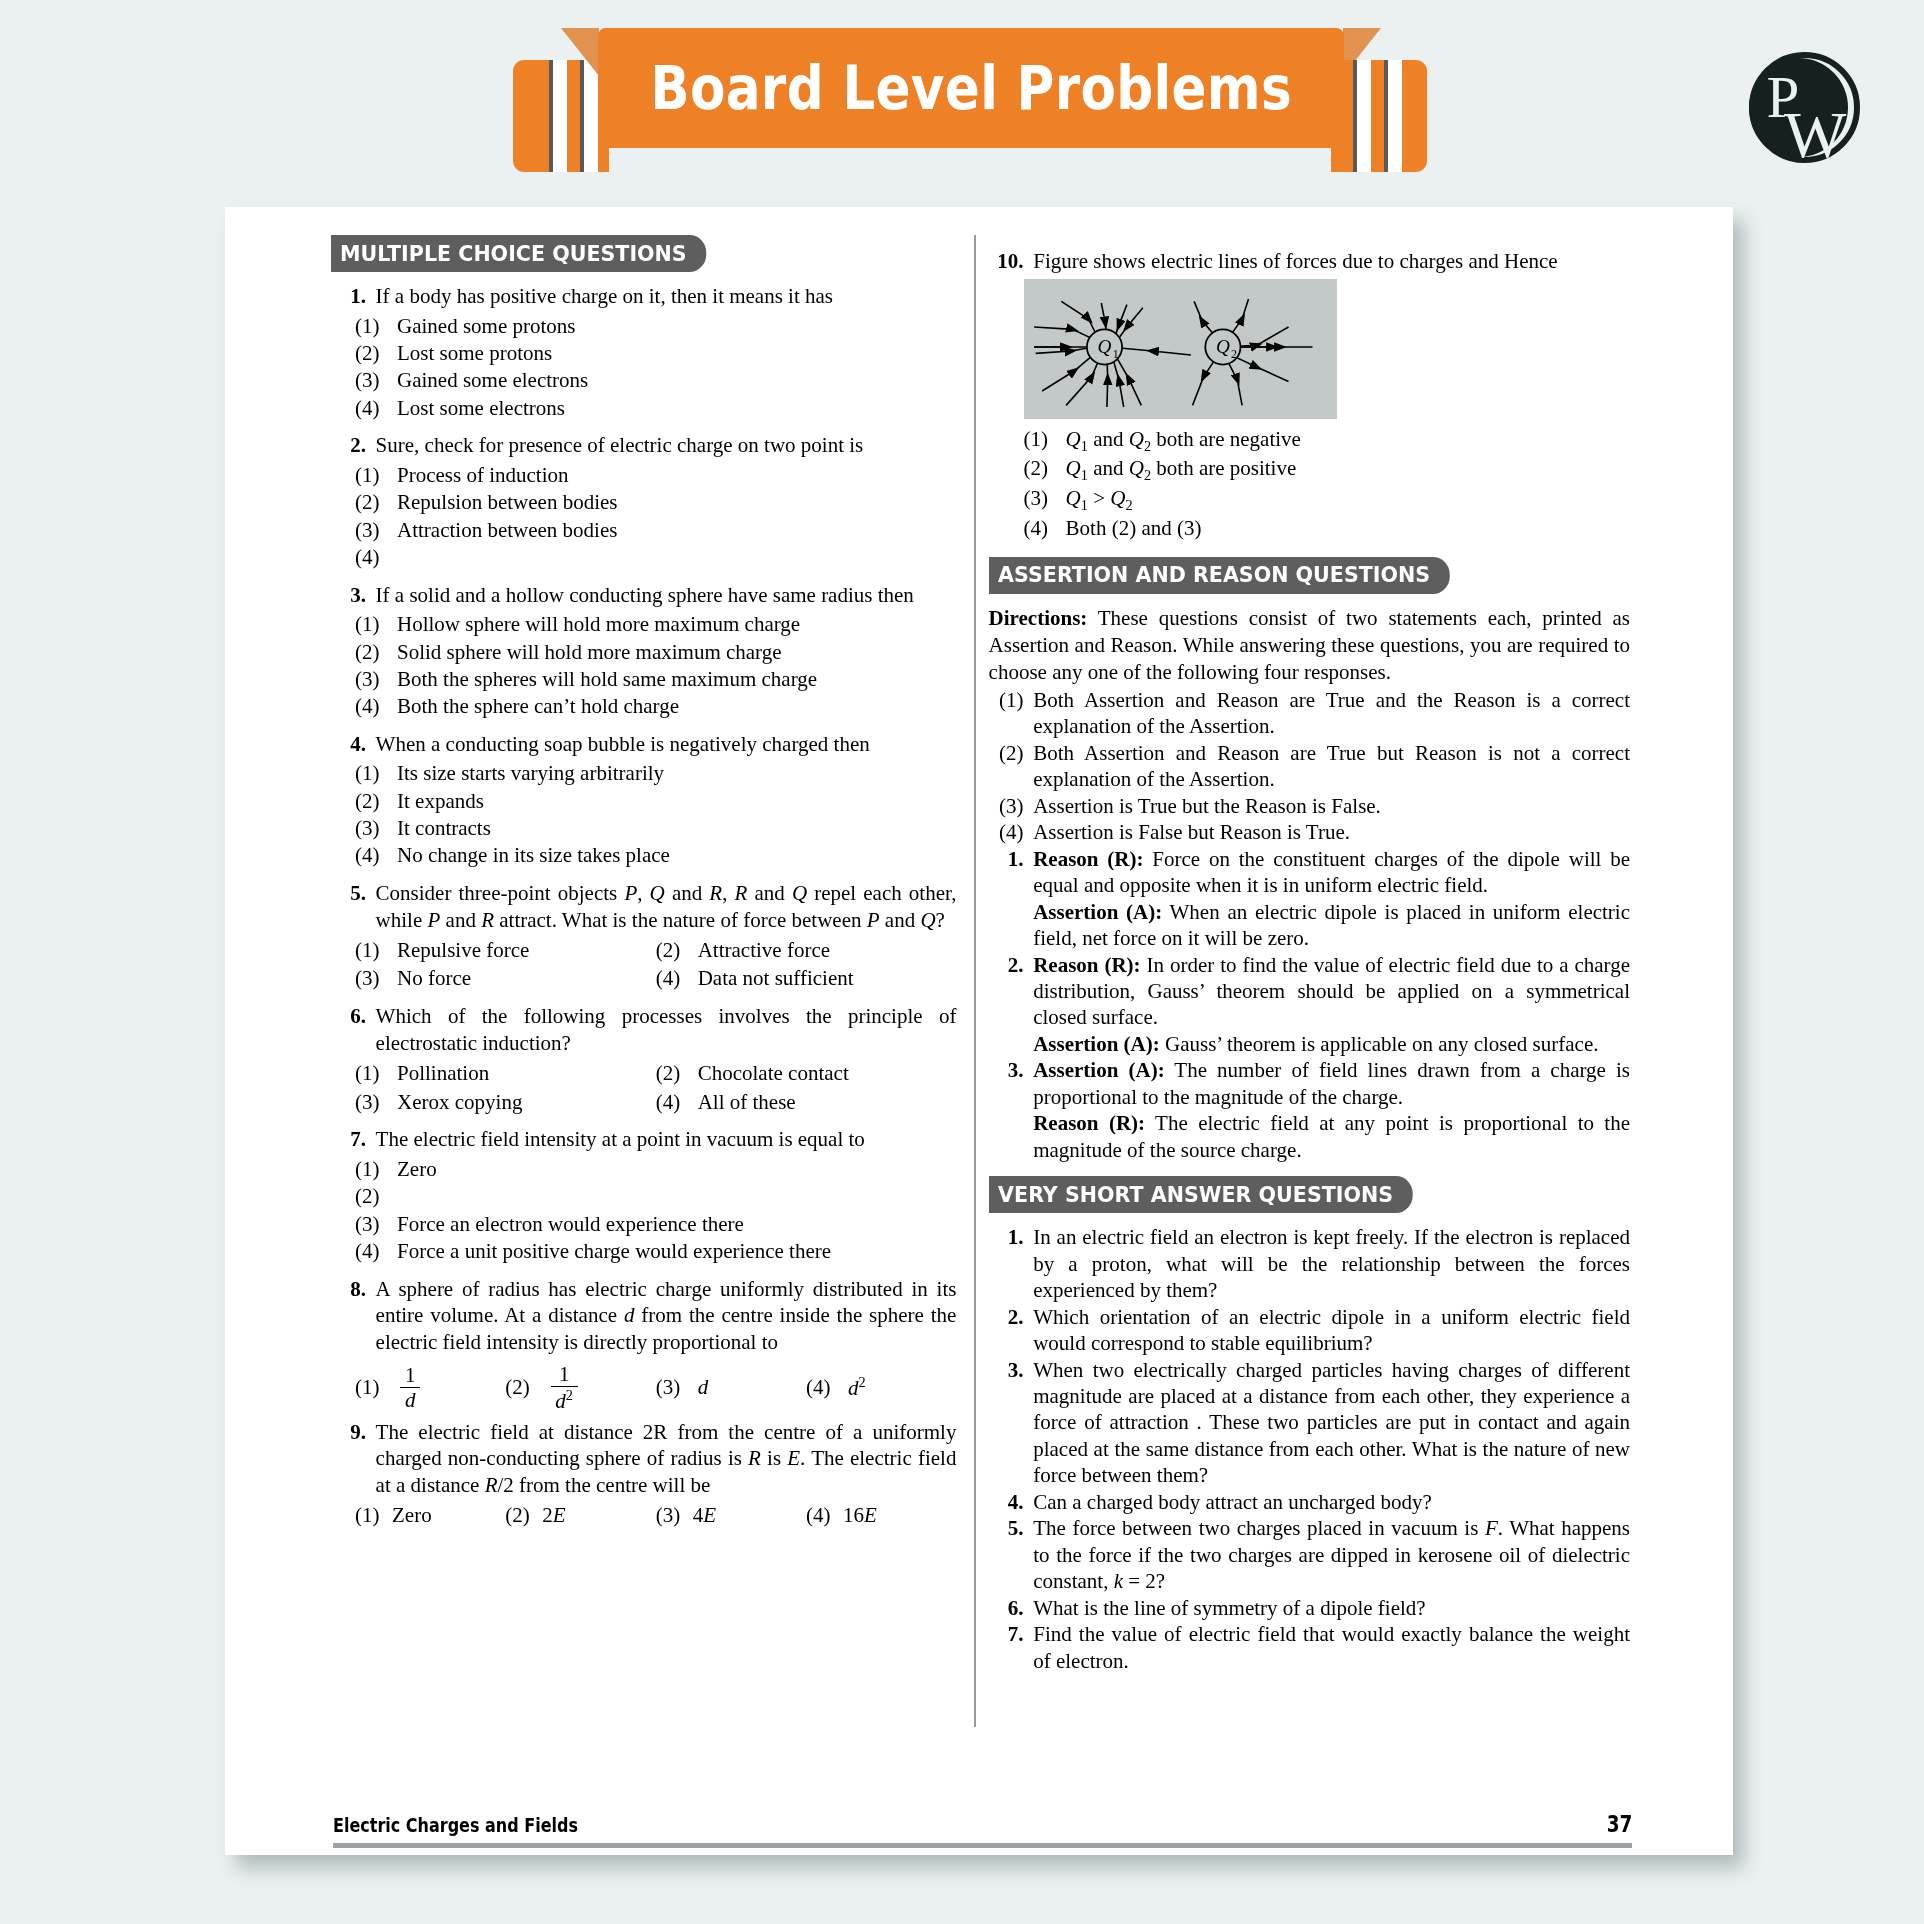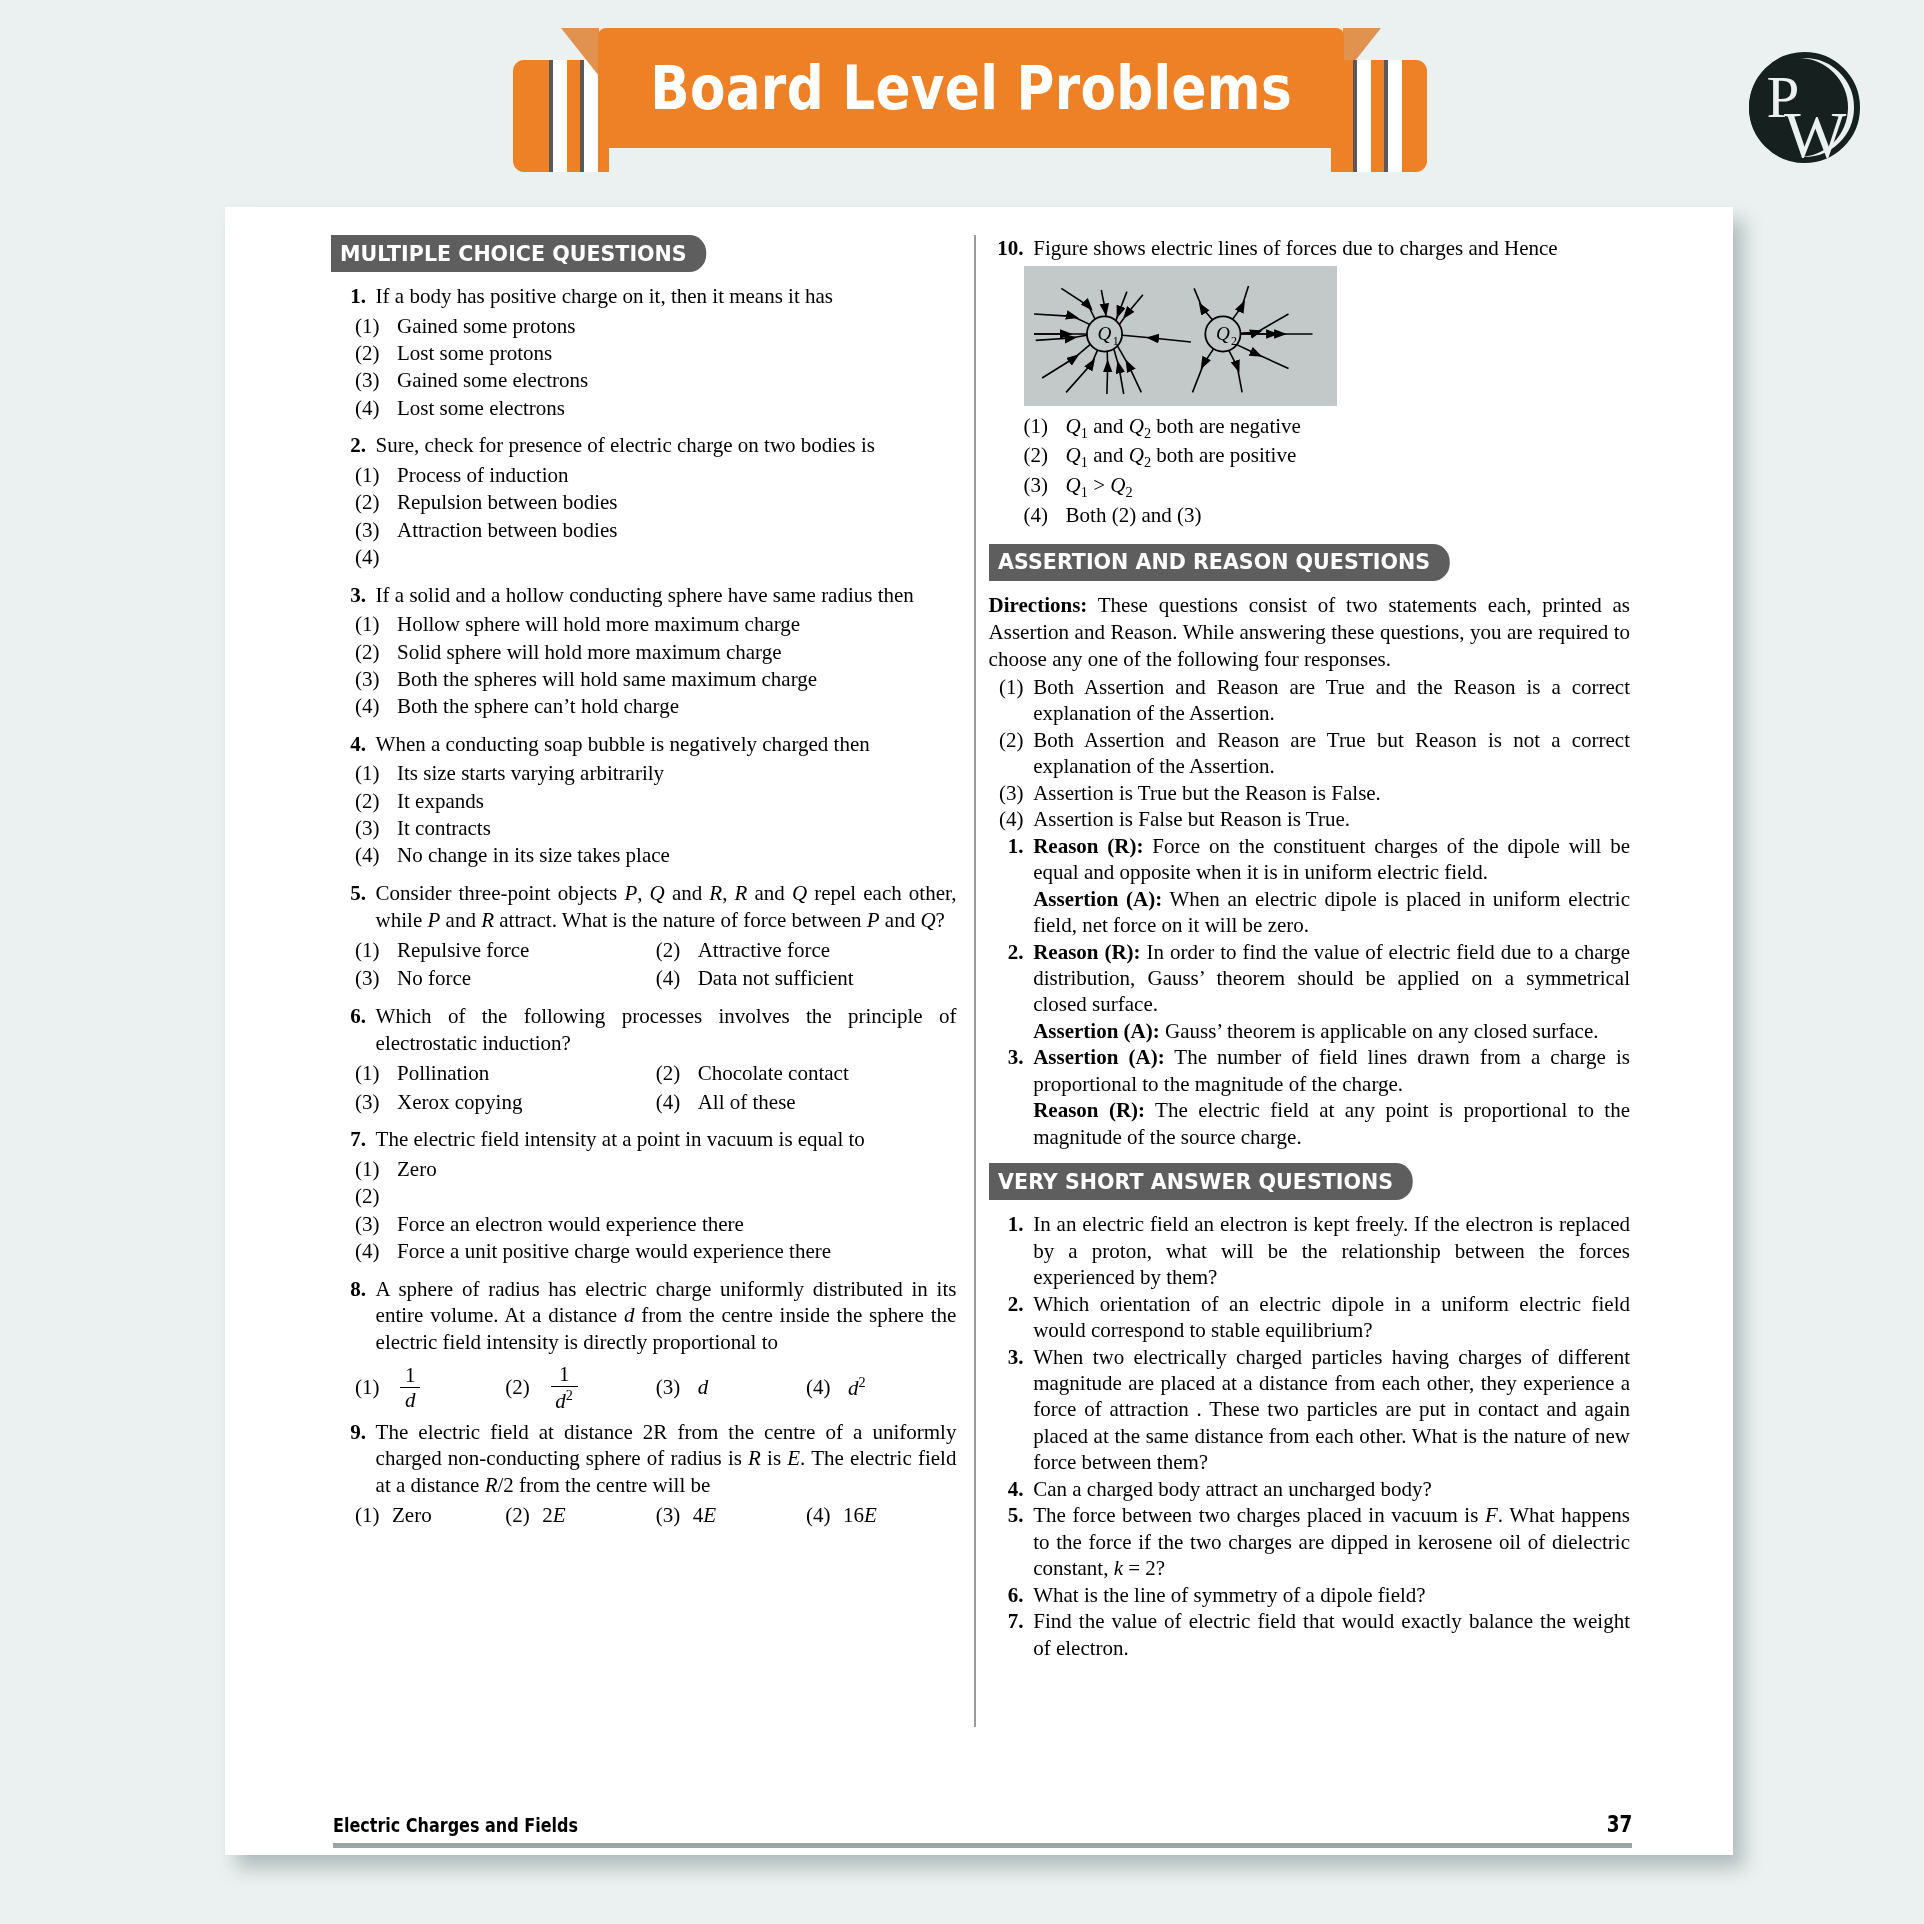--- a/index.html
+++ b/index.html
@@ -87,21 +87,21 @@
   }
   .content{
     position:absolute;left:106px;top:28px;width:1299px;height:1540px;
     display:flex;
   }
   .col{position:relative;}
   .col-left{width:626px;padding-right:17.6px;}
   .divider{
     width:1.6px;background:#9a9a9a;margin:0 13px 0 0;height:1492px;
   }
-  .col-right{width:642px;}
+  .col-right{width:642px;margin-top:13px;}
 
   
   .sec-head{
     display:inline-block;
     background:#5e5e5e;
     color:#ffffff;
     font-family:"DejaVu Sans", sans-serif;
     font-weight:bold;
     font-size:21.7px;
     letter-spacing:0px;
@@ -239,21 +239,21 @@
               <span class="opt-txt">Gained some electrons</span>
             </div>
             <div class="opt">
               <span class="opt-num">(4)</span>
               <span class="opt-txt">Lost some electrons</span>
             </div>
           </div>
           <div class="spacer-q"></div>
           <div class="q">
             <div class="q-num">2.</div>
-            <div class="q-body">Sure, check for presence of electric charge on two bodies is</div>
+            <div class="q-body">Sure, check for presence of electric charge on two point is</div>
           </div>
           <div class="opts">
             <div class="opt">
               <span class="opt-num">(1)</span>
               <span class="opt-txt">Process of induction</span>
             </div>
             <div class="opt">
               <span class="opt-num">(2)</span>
               <span class="opt-txt">Repulsion between bodies</span>
             </div>

